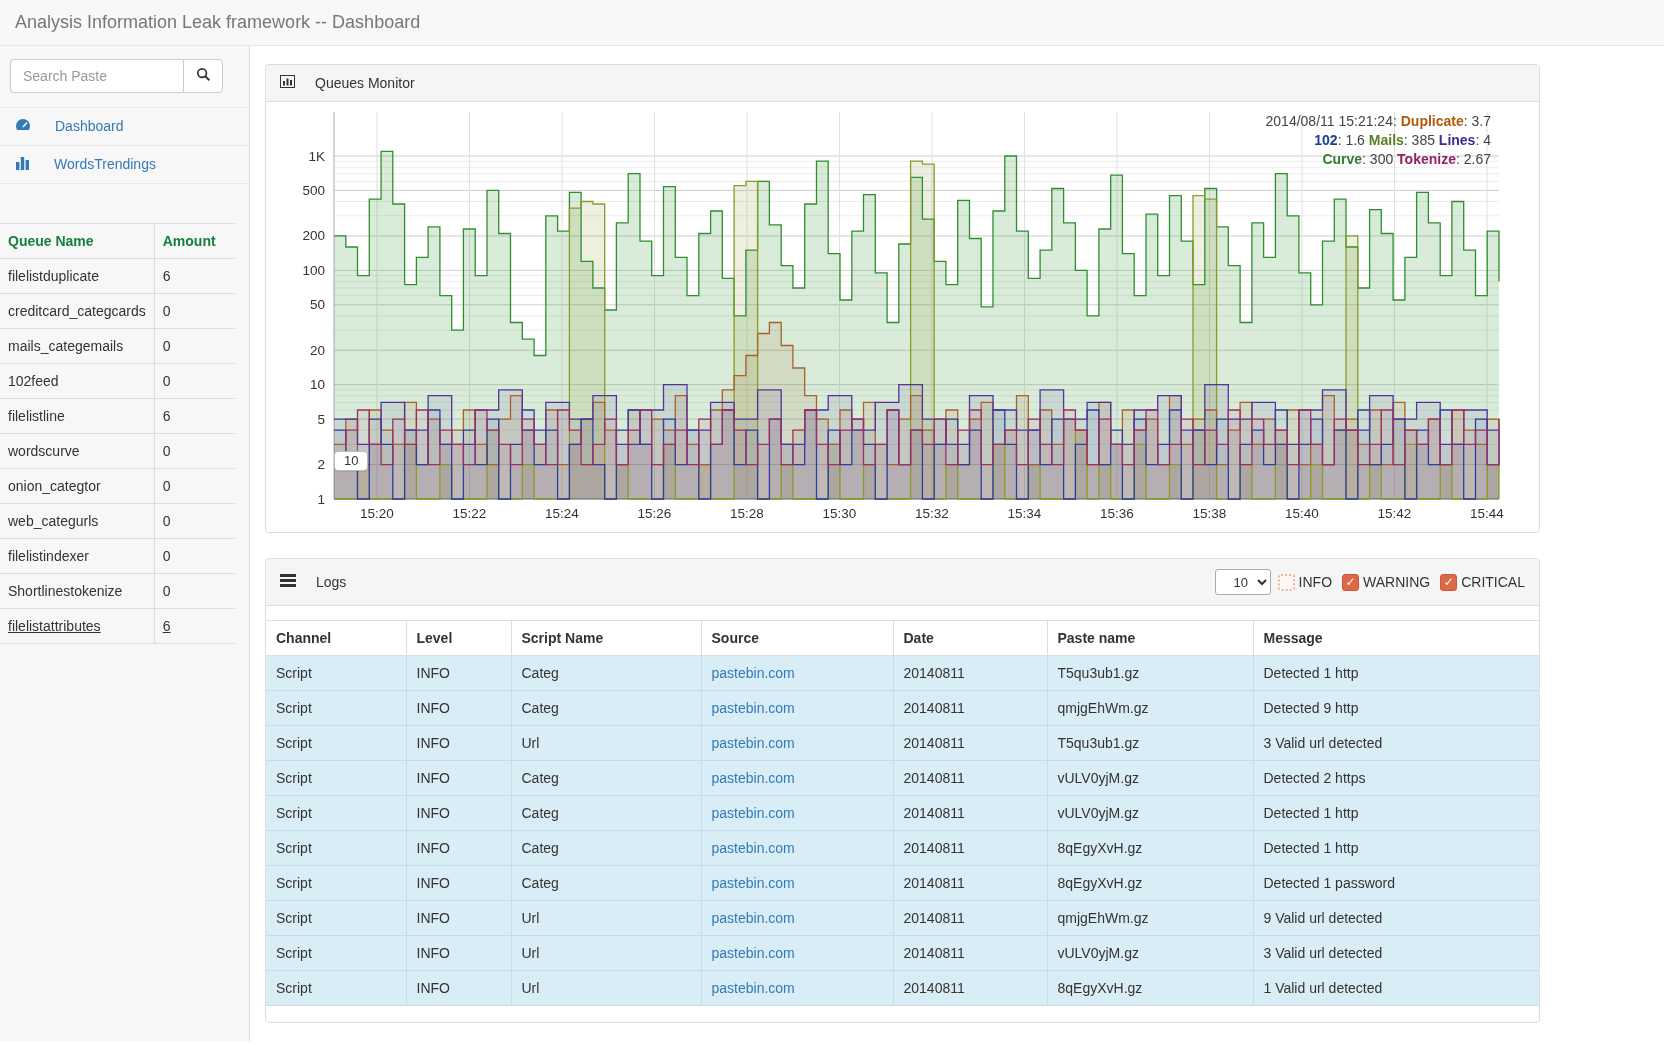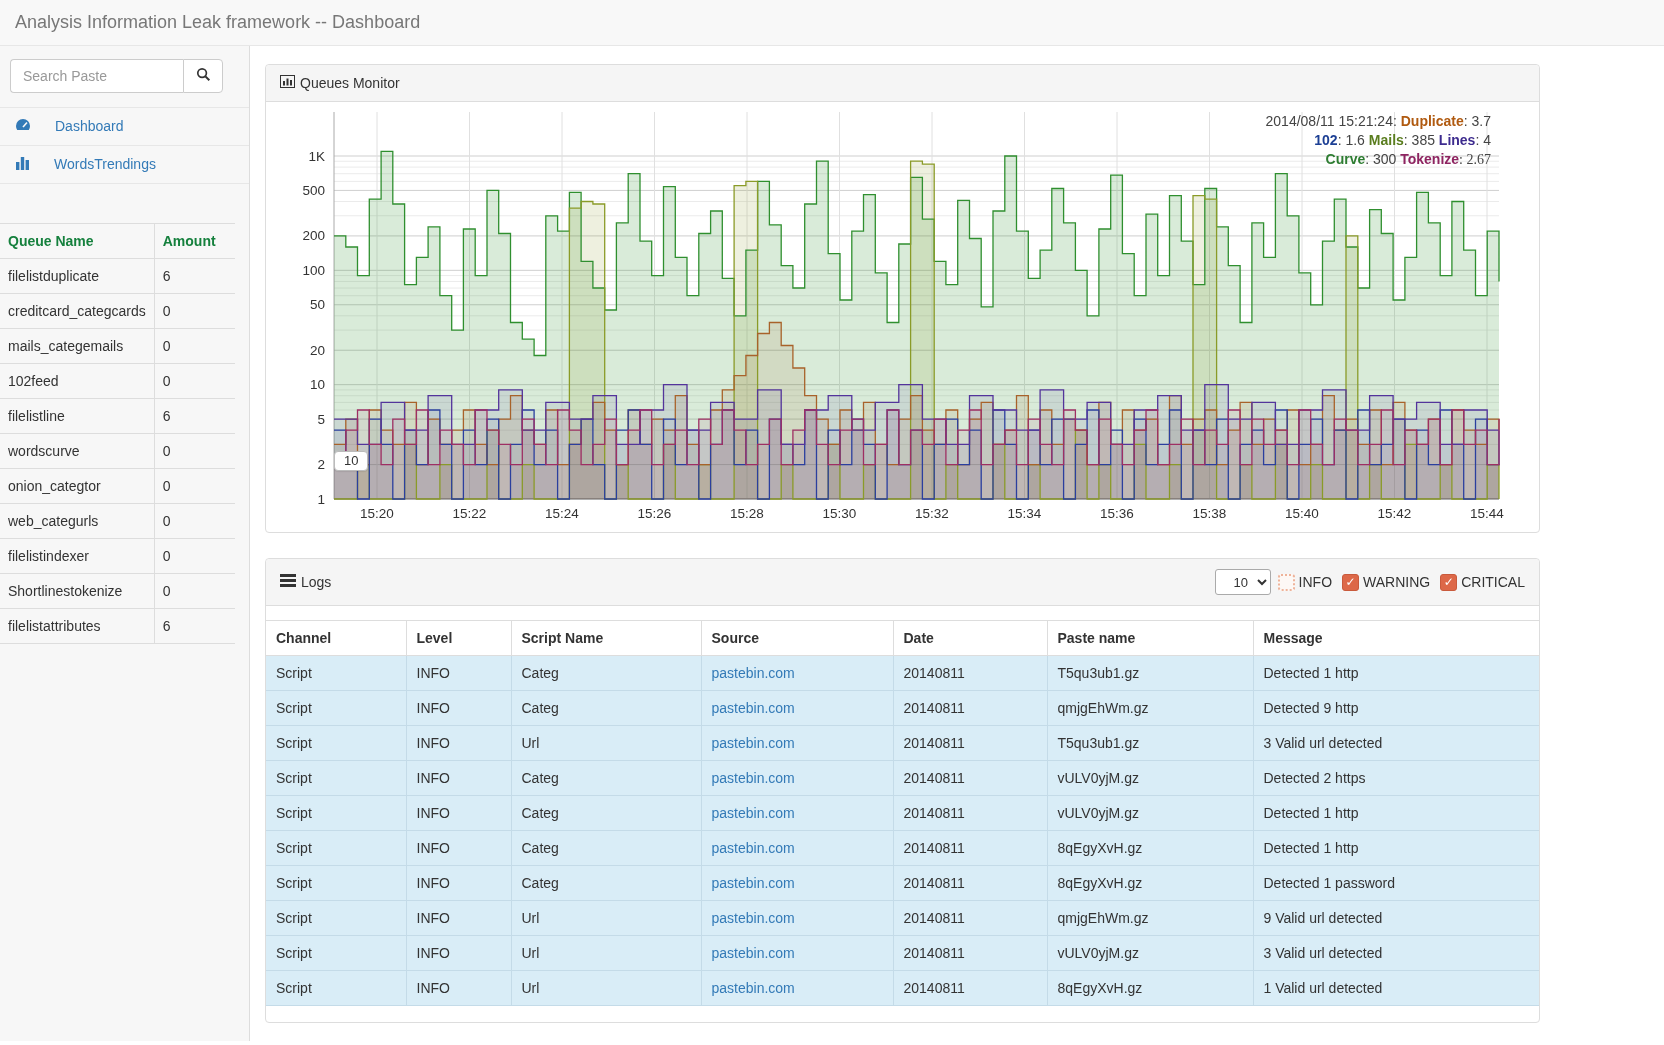--- a/index.html
+++ b/index.html
@@ -19,27 +19,27 @@
   .search-group input::placeholder { color:#999; }
   .search-group button { width:40px; background:#fff; border:1px solid #ccc; border-radius:0 4px 4px 0; cursor:pointer; display:flex; align-items:center; justify-content:center; }
   .nav-list { border-top:1px solid #e7e7e7; }
   .nav-item { display:flex; gap:24px; padding:10px 15px; border-bottom:1px solid #e7e7e7; color:#337ab7; cursor:pointer; font-size:14px; }
   .nav-item svg { flex:0 0 auto; }
 
   .queue-table { width:235px; margin-top:39px; border-collapse:collapse; background:transparent; }
   .queue-table th, .queue-table td { text-align:left; padding:9px 8px; border-top:1px solid #ddd; font-size:14px; }
   .queue-table th { font-weight:bold; color:#15803d; }
   .queue-table th:first-child, .queue-table td:first-child { width:148px; border-right:1px solid #ddd; }
-  .queue-table tr:last-child td { border-bottom:1px solid #ddd; }
+  .queue-table tr:last-child td { border-bottom:1px solid #ddd;text-decoration:underline; }
 
   
   .main { flex:1; padding:18px 0 0 15px; background:#fff; }
   .panel { width:1275px; border:1px solid #ddd; border-radius:4px; background:#fff; }
   .panel-heading { background:#f5f5f5; border-bottom:1px solid #ddd; border-radius:4px 4px 0 0; padding:10px 14px; display:flex; align-items:center; color:#333; }
-  .panel-title { display:flex; align-items:center; gap:5px; font-size:14px; }
+  .panel-title { display:flex; align-items:center; gap:20px; font-size:14px; }
 
   
   .chart-wrap { position:relative; height:430px; }
   .chart-legend { position:absolute; top:10px; right:48px; text-align:right; font-size:14px; line-height:19px; color:#444; pointer-events:none; }
   .chart-legend b { font-weight:bold; }
   .cursor-label { position:absolute; left:68px; top:349px; background:#fff; border:1px solid #bbb; border-radius:4px; padding:1px 9px 2px 9px; font-size:13px; color:#333; box-shadow:0 1px 1px rgba(0,0,0,.08); }
   svg text { font-family:"Liberation Sans","DejaVu Sans",sans-serif; }
 
   
   .logs-panel { margin-top:25px; }
@@ -254,21 +254,21 @@
               <path d="M68,133.9H79.8V145.0H91.5V173.6H103.3V97.1H115.1V49.3H126.8V102.0H138.6V182.6H150.4V155.3H162.1V124.9H173.9V193.7H185.7V228.1H197.4V127.0H209.2V173.6H221.0V88.4H232.7V131.5H244.5V220.5H256.3V237.2H268.1V253.5H279.8V113.8H291.6V129.2H303.4V90.4H315.1V159.3H326.9V186.0H338.7V208.0H350.4V120.9H362.2V71.7H374.0V139.1H385.7V173.6H397.5V84.6H409.3V155.3H421.0V193.7H432.8V131.5H444.6V109.0H456.3V176.4H468.1V213.8H479.9V148.2H491.6V79.4H503.4V122.8H515.2V163.6H526.9V186.0H538.7V102.0H550.5V59.2H562.2V151.6H574.0V198.0H585.8V129.2H597.5V92.6H609.3V170.9H621.1V220.5H632.8V142.0H644.6V75.4H656.4V117.2H668.2V159.3H679.9V182.6H691.7V98.3H703.5V136.5H715.2V204.8H727.0V109.0H738.8V54.0H750.5V129.2H762.3V176.4H774.1V148.2H785.8V86.5H797.6V120.9H809.4V168.3H821.1V213.8H832.9V127.0H844.7V73.1H856.4V151.6H868.2V193.7H880.0V112.2H891.7V173.6H903.5V93.6H915.3V139.1H927.0V182.6H938.8V86.5H950.6V124.9H962.3V163.6H974.1V220.5H985.9V120.9H997.6V155.3H1009.4V71.7H1021.2V113.8H1032.9V170.9H1044.7V202.8H1056.5V139.1H1068.3V97.1H1080.0V145.0H1091.8V186.0H1103.6V107.6H1115.3V131.5H1127.1V198.0H1138.9V155.3H1150.6V90.4H1162.4V120.9H1174.2V173.6H1185.9V99.5H1197.7V148.2H1209.5V193.7H1221.2V129.2H1233.0V179.4" fill="none" stroke="#2f8f2f" stroke-width="1.3"></path>
               <path d="M68,397.0H79.8V397.0H91.5V362.6H103.3V397.0H115.1V397.0H126.8V397.0H138.6V342.4H150.4V397.0H162.1V397.0H173.9V362.6H185.7V397.0H197.4V397.0H209.2V397.0H221.0V328.2H232.7V397.0H244.5V397.0H256.3V362.6H268.1V397.0H279.8V397.0H291.6V397.0H303.4V106.1H315.1V99.5H326.9V102.0H338.7V397.0H350.4V362.6H362.2V397.0H374.0V397.0H385.7V397.0H397.5V342.4H409.3V397.0H421.0V397.0H432.8V362.6H444.6V397.0H456.3V397.0H468.1V83.7H479.9V79.4H491.6V397.0H503.4V397.0H515.2V362.6H526.9V397.0H538.7V397.0H550.5V397.0H562.2V342.4H574.0V397.0H585.8V397.0H597.5V362.6H609.3V397.0H621.1V397.0H632.8V397.0H644.6V59.2H656.4V62.1H668.2V397.0H679.9V362.6H691.7V397.0H703.5V397.0H715.2V397.0H727.0V342.4H738.8V397.0H750.5V397.0H762.3V362.6H774.1V397.0H785.8V397.0H797.6V397.0H809.4V328.2H821.1V397.0H832.9V362.6H844.7V397.0H856.4V397.0H868.2V342.4H880.0V397.0H891.7V397.0H903.5V362.6H915.3V397.0H927.0V93.6H938.8V97.1H950.6V397.0H962.3V397.0H974.1V362.6H985.9V397.0H997.6V397.0H1009.4V342.4H1021.2V397.0H1032.9V397.0H1044.7V362.6H1056.5V397.0H1068.3V397.0H1080.0V133.9H1091.8V397.0H1103.6V362.6H1115.3V397.0H1127.1V397.0H1138.9V342.4H1150.6V397.0H1162.4V397.0H1174.2V362.6H1185.9V397.0H1197.7V397.0H1209.5V397.0H1221.2V362.6H1233.0V397.0" fill="none" stroke="#8a9b28" stroke-width="1.3"></path>
               <path d="M68,342.4H79.8V317.1H91.5V362.6H103.3V308.0H115.1V328.2H126.8V342.4H138.6V300.4H150.4V362.6H162.1V317.1H173.9V342.4H185.7V328.2H197.4V308.0H209.2V342.4H221.0V362.6H232.7V317.1H244.5V293.7H256.3V328.2H268.1V342.4H279.8V308.0H291.6V362.6H303.4V342.4H315.1V317.1H326.9V300.4H338.7V328.2H350.4V362.6H362.2V308.0H374.0V342.4H385.7V317.1H397.5V328.2H409.3V293.7H421.0V342.4H432.8V362.6H444.6V308.0H456.3V287.9H468.1V273.6H479.9V253.5H491.6V231.5H503.4V220.5H515.2V243.5H526.9V266.0H538.7V293.7H550.5V317.1H562.2V342.4H574.0V308.0H585.8V328.2H597.5V300.4H609.3V342.4H621.1V362.6H632.8V317.1H644.6V293.7H656.4V328.2H668.2V342.4H679.9V308.0H691.7V362.6H703.5V317.1H715.2V300.4H727.0V342.4H738.8V328.2H750.5V293.7H762.3V362.6H774.1V308.0H785.8V342.4H797.6V317.1H809.4V328.2H821.1V362.6H832.9V300.4H844.7V342.4H856.4V308.0H868.2V328.2H880.0V317.1H891.7V362.6H903.5V293.7H915.3V342.4H927.0V317.1H938.8V308.0H950.6V362.6H962.3V328.2H974.1V300.4H985.9V342.4H997.6V317.1H1009.4V328.2H1021.2V308.0H1032.9V362.6H1044.7V342.4H1056.5V293.7H1068.3V328.2H1080.0V317.1H1091.8V342.4H1103.6V308.0H1115.3V362.6H1127.1V300.4H1138.9V328.2H1150.6V342.4H1162.4V317.1H1174.2V362.6H1185.9V308.0H1197.7V328.2H1209.5V342.4H1221.2V317.1H1233.0V328.2" fill="none" stroke="#a8622a" stroke-width="1.3"></path>
               <path d="M68,328.2H79.8V362.6H91.5V397.0H103.3V317.1H115.1V342.4H126.8V397.0H138.6V328.2H150.4V362.6H162.1V308.0H173.9V342.4H185.7V397.0H197.4V328.2H209.2V362.6H221.0V317.1H232.7V397.0H244.5V342.4H256.3V308.0H268.1V362.6H279.8V328.2H291.6V397.0H303.4V342.4H315.1V317.1H326.9V362.6H338.7V397.0H350.4V328.2H362.2V308.0H374.0V342.4H385.7V397.0H397.5V317.1H409.3V362.6H421.0V328.2H432.8V397.0H444.6V342.4H456.3V308.0H468.1V362.6H479.9V328.2H491.6V397.0H503.4V317.1H515.2V342.4H526.9V362.6H538.7V308.0H550.5V397.0H562.2V328.2H574.0V362.6H585.8V317.1H597.5V342.4H609.3V397.0H621.1V308.0H632.8V362.6H644.6V328.2H656.4V397.0H668.2V342.4H679.9V317.1H691.7V362.6H703.5V328.2H715.2V397.0H727.0V308.0H738.8V342.4H750.5V397.0H762.3V328.2H774.1V362.6H785.8V317.1H797.6V397.0H809.4V342.4H821.1V308.0H832.9V362.6H844.7V328.2H856.4V397.0H868.2V317.1H880.0V362.6H891.7V342.4H903.5V308.0H915.3V397.0H927.0V328.2H938.8V362.6H950.6V317.1H962.3V397.0H974.1V342.4H985.9V328.2H997.6V362.6H1009.4V308.0H1021.2V397.0H1032.9V342.4H1044.7V317.1H1056.5V362.6H1068.3V328.2H1080.0V397.0H1091.8V308.0H1103.6V362.6H1115.3V342.4H1127.1V317.1H1138.9V397.0H1150.6V328.2H1162.4V362.6H1174.2V308.0H1185.9V342.4H1197.7V397.0H1209.5V317.1H1221.2V362.6H1233.0V328.2" fill="none" stroke="#2b3f9e" stroke-width="1.3"></path>
               <path d="M68,317.1H79.8V317.1H91.5V342.4H103.3V342.4H115.1V300.4H126.8V300.4H138.6V328.2H150.4V328.2H162.1V293.7H173.9V293.7H185.7V342.4H197.4V342.4H209.2V308.0H221.0V308.0H232.7V287.9H244.5V287.9H256.3V328.2H268.1V328.2H279.8V300.4H291.6V300.4H303.4V317.1H315.1V317.1H326.9V293.7H338.7V293.7H350.4V342.4H362.2V342.4H374.0V308.0H385.7V308.0H397.5V282.7H409.3V282.7H421.0V328.2H432.8V328.2H444.6V300.4H456.3V300.4H468.1V317.1H479.9V317.1H491.6V287.9H503.4V287.9H515.2V342.4H526.9V342.4H538.7V308.0H550.5V308.0H562.2V293.7H574.0V293.7H585.8V328.2H597.5V328.2H609.3V300.4H621.1V300.4H632.8V282.7H644.6V282.7H656.4V317.1H668.2V317.1H679.9V342.4H691.7V342.4H703.5V293.7H715.2V293.7H727.0V308.0H738.8V308.0H750.5V328.2H762.3V328.2H774.1V287.9H785.8V287.9H797.6V317.1H809.4V317.1H821.1V300.4H832.9V300.4H844.7V342.4H856.4V342.4H868.2V308.0H880.0V308.0H891.7V293.7H903.5V293.7H915.3V328.2H927.0V328.2H938.8V282.7H950.6V282.7H962.3V317.1H974.1V317.1H985.9V300.4H997.6V300.4H1009.4V342.4H1021.2V342.4H1032.9V308.0H1044.7V308.0H1056.5V287.9H1068.3V287.9H1080.0V328.2H1091.8V328.2H1103.6V293.7H1115.3V293.7H1127.1V317.1H1138.9V317.1H1150.6V300.4H1162.4V300.4H1174.2V342.4H1185.9V342.4H1197.7V308.0H1209.5V308.0H1221.2V328.2H1233.0V328.2" fill="none" stroke="#53349b" stroke-width="1.3"></path>
               <path d="M68,362.6H79.8V328.2H91.5V308.0H103.3V342.4H115.1V362.6H126.8V317.1H138.6V342.4H150.4V308.0H162.1V362.6H173.9V328.2H185.7V342.4H197.4V362.6H209.2V308.0H221.0V328.2H232.7V342.4H244.5V362.6H256.3V317.1H268.1V342.4H279.8V362.6H291.6V308.0H303.4V328.2H315.1V362.6H326.9V342.4H338.7V317.1H350.4V362.6H362.2V328.2H374.0V308.0H385.7V362.6H397.5V342.4H409.3V328.2H421.0V362.6H432.8V317.1H444.6V342.4H456.3V308.0H468.1V328.2H479.9V362.6H491.6V342.4H503.4V317.1H515.2V362.6H526.9V328.2H538.7V308.0H550.5V342.4H562.2V362.6H574.0V328.2H585.8V317.1H597.5V362.6H609.3V342.4H621.1V308.0H632.8V362.6H644.6V328.2H656.4V342.4H668.2V317.1H679.9V362.6H691.7V328.2H703.5V308.0H715.2V362.6H727.0V342.4H738.8V328.2H750.5V362.6H762.3V317.1H774.1V342.4H785.8V362.6H797.6V308.0H809.4V328.2H821.1V362.6H832.9V317.1H844.7V342.4H856.4V362.6H868.2V328.2H880.0V308.0H891.7V362.6H903.5V342.4H915.3V317.1H927.0V362.6H938.8V328.2H950.6V342.4H962.3V308.0H974.1V362.6H985.9V317.1H997.6V342.4H1009.4V328.2H1021.2V362.6H1032.9V308.0H1044.7V342.4H1056.5V362.6H1068.3V317.1H1080.0V328.2H1091.8V362.6H1103.6V342.4H1115.3V308.0H1127.1V362.6H1138.9V328.2H1150.6V342.4H1162.4V317.1H1174.2V362.6H1185.9V308.0H1197.7V342.4H1209.5V328.2H1221.2V362.6H1233.0V317.1" fill="none" stroke="#9e2f63" stroke-width="1.3"></path>
             </svg>
           <div class="chart-legend" id="chart-legend">
               <div><span style="color: rgb(68, 68, 68);">2014/08/11 15:21:24: </span><b style="color: rgb(176, 90, 16);">Duplicate</b><span style="color: rgb(68, 68, 68);">: 3.7</span></div>
               <div><b style="color: rgb(28, 63, 148);">102</b><span style="color: rgb(68, 68, 68);">: 1.6 </span><b style="color: rgb(90, 125, 30);">Mails</b><span style="color: rgb(68, 68, 68);">: 385 </span><b style="color: rgb(61, 43, 142);">Lines</b><span style="color: rgb(68, 68, 68);">: 4</span></div>
-              <div><b style="color: rgb(46, 125, 50);">Curve</b><span style="color: rgb(68, 68, 68);">: 300 </span><b style="color: rgb(142, 36, 97);">Tokenize</b><span style="color: rgb(68, 68, 68); font-family: Liberation Serif, serif;">: 2.67</span></div>
+              <div><b style="color: rgb(46, 125, 50);">Curve</b><span style="color: rgb(68, 68, 68);">: 300 </span><b style="color: rgb(142, 36, 97);">Tokenize</b><span style="color: rgb(68, 68, 68);">: 2.67</span></div>
             </div>
           <div class="cursor-label">10</div>
         </div>
       </div>
 
       <div class="panel logs-panel">
         <div class="panel-heading logs-heading">
           <span class="panel-title">
             <span>
               <svg width="16" height="13" viewBox="0 0 16 13">

